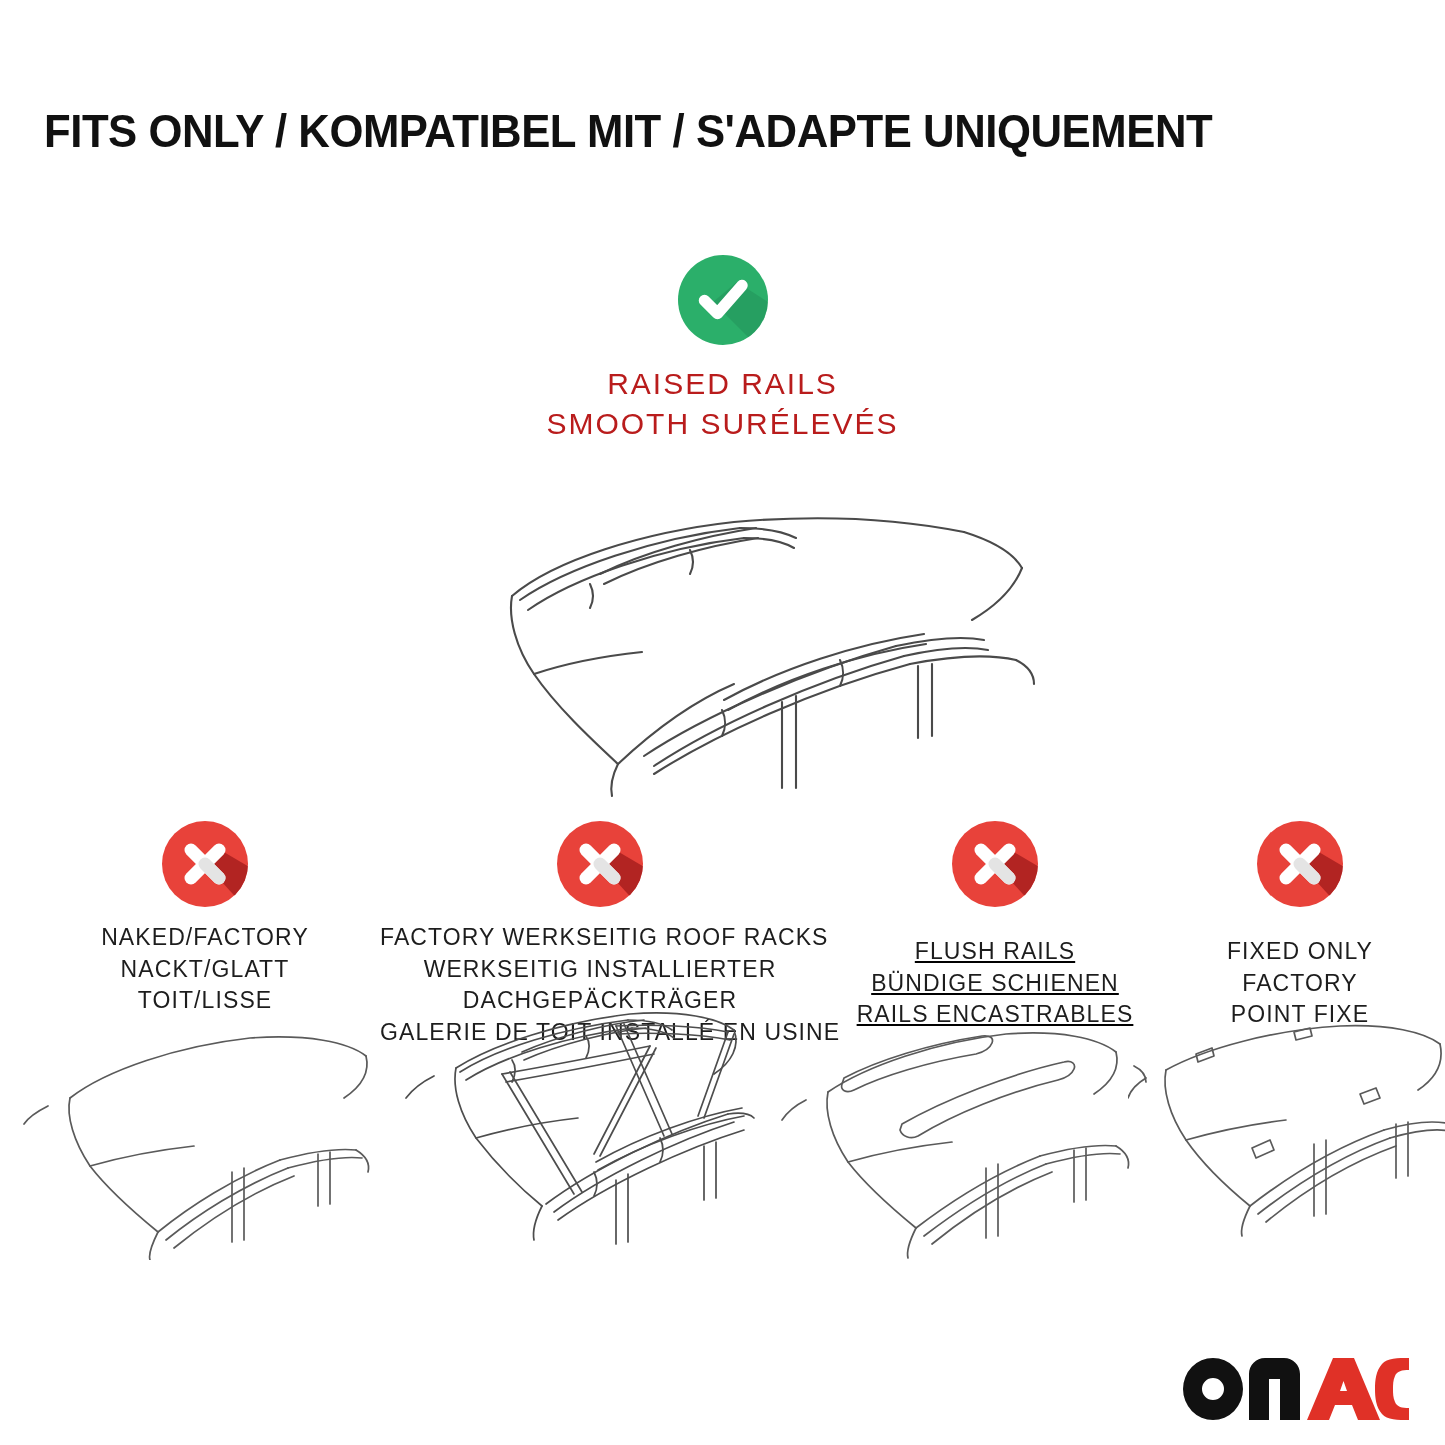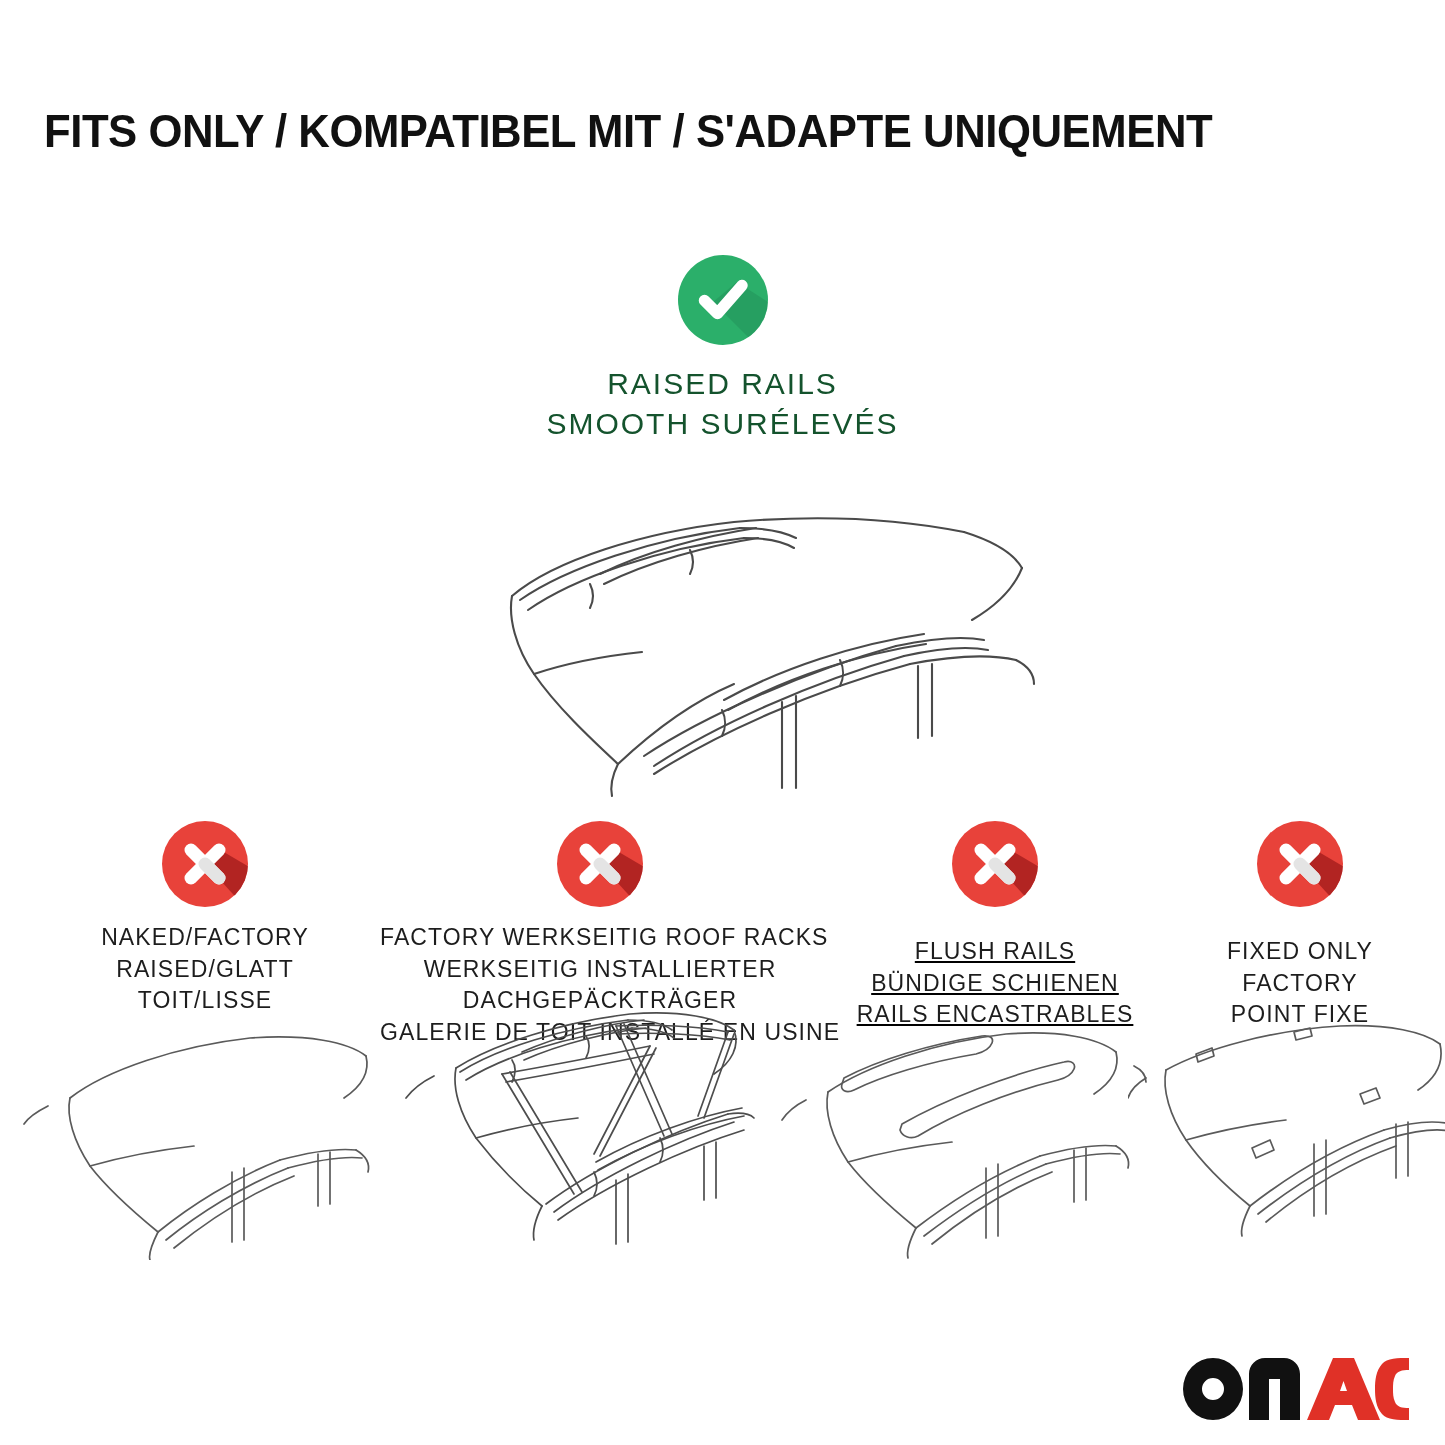--- a/index.html
+++ b/index.html
@@ -55,21 +55,21 @@
   .badge-ok svg, .badge-no svg { display: block; }
 
   .ok-labels {
     margin-top: 16px;
   }
   .lbl {
     font-family: "Liberation Sans", sans-serif;
     font-weight: 400;
     font-size: 30px;
     letter-spacing: 2.0px;
-    color: #14532d;
+    color: #b91c1c;
     line-height: 1.33;
     white-space: nowrap;
   }
 
   
   .hero-art {
     position: absolute;
     left: 404px;
     top: 488px;
     width: 660px;
@@ -211,21 +211,21 @@
           <line x1="32" y1="32" x2="60" y2="60"></line>
           <line x1="60" y1="32" x2="32" y2="60"></line>
         </g>
         <g stroke="#e2e2e2" stroke-width="13" stroke-linecap="round" opacity="0.9">
           <line x1="46" y1="46" x2="60" y2="60"></line>
         </g>
       </svg>
     </div>
     <div class="no-labels">
       <div class="lbl-sm">NAKED/FACTORY</div>
-      <div class="lbl-sm">RAISED/GLATT</div>
+      <div class="lbl-sm">NACKT/GLATT</div>
       <div class="lbl-sm">TOIT/LISSE</div>
     </div>
   </div>
 
   <div class="col-art" style="left:18px;">
     <svg width="370" height="240" viewBox="0 0 370 240" aria-hidden="true">
       <g fill="none" stroke="#5a5a5a" stroke-width="1.7" stroke-linecap="round" stroke-linejoin="round">
         <path d="M52 78 C 88 50, 160 26, 232 18 C 290 14, 330 22, 348 36"></path>
         <path d="M52 78 C 48 96, 56 122, 72 146 C 92 172, 118 194, 140 212"></path>
         <path d="M348 36 C 352 52, 344 66, 326 78"></path>

